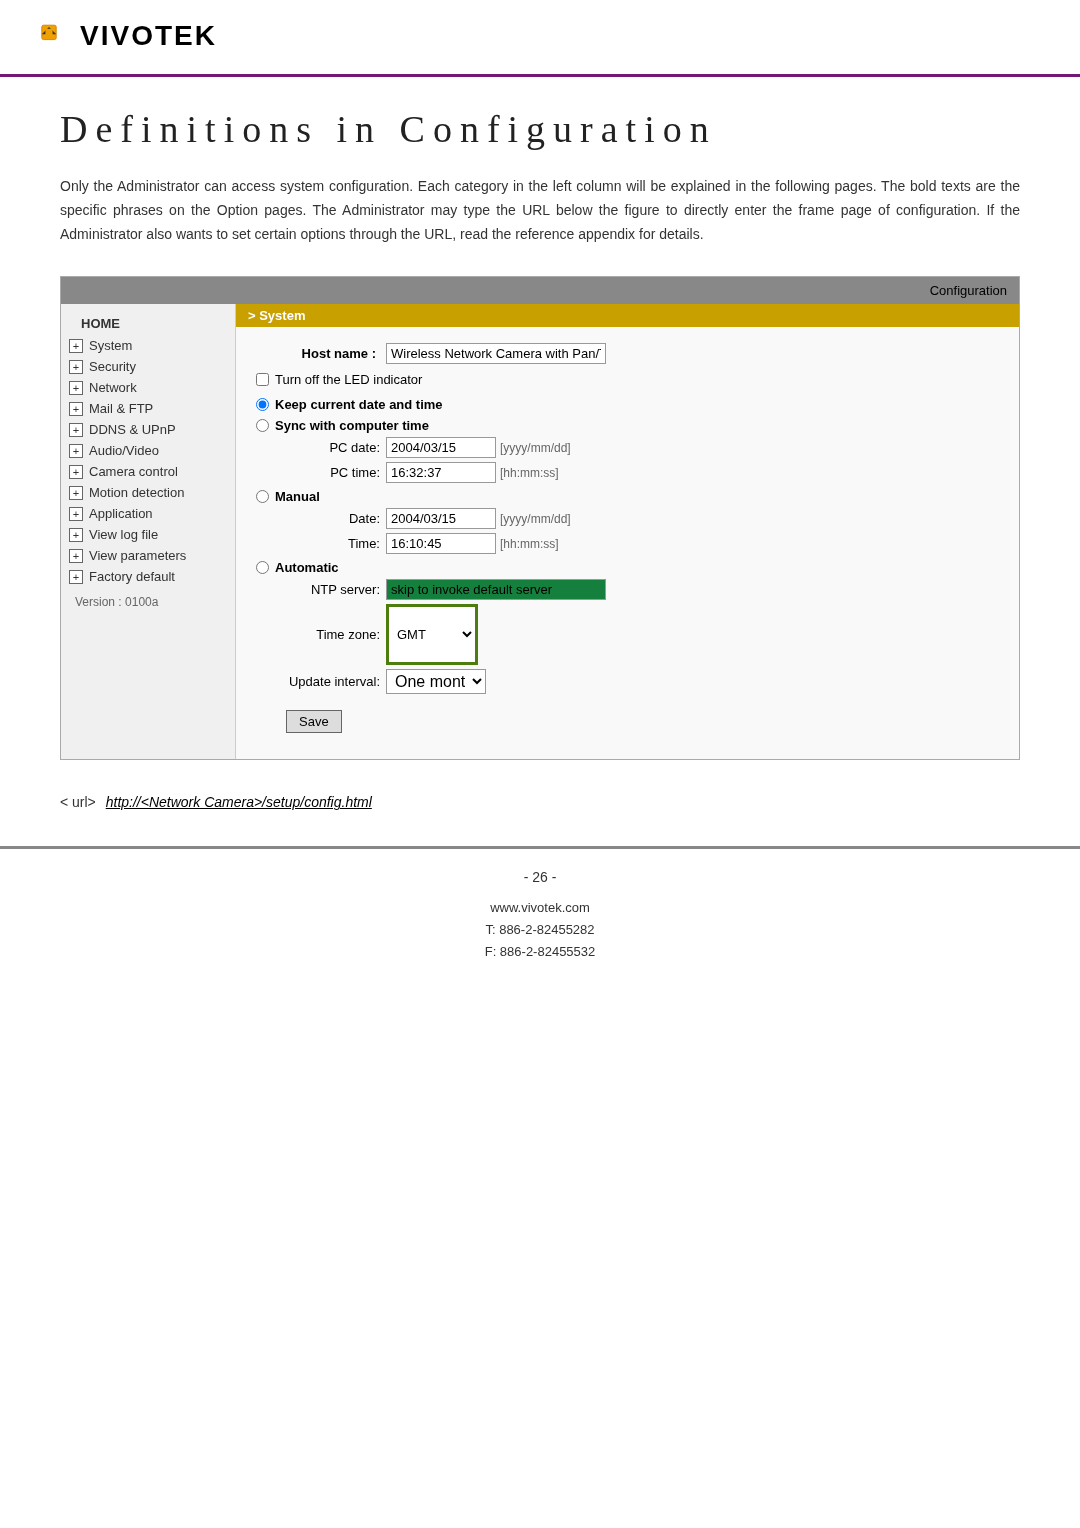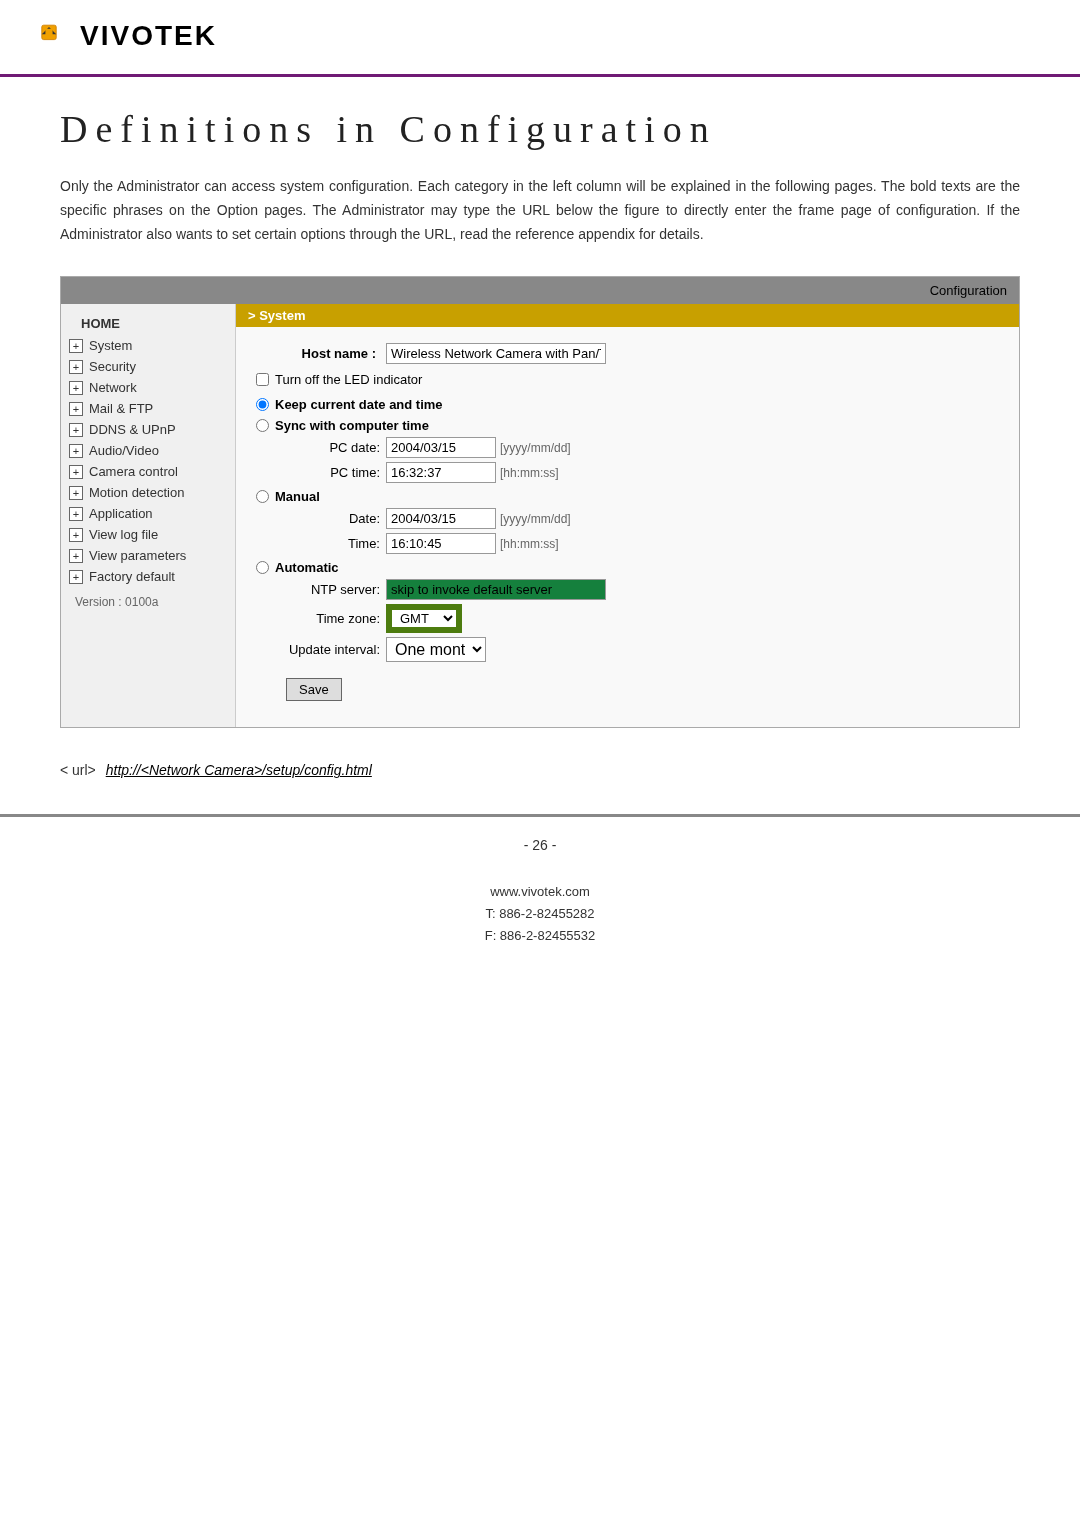--- a/index.html
+++ b/index.html
@@ -226,25 +226,25 @@
 
     .ntp-input {
       border: 1px solid #999;
       padding: 2px 4px;
       font-size: 13px;
       background: #15803d;
       width: 220px;
     }
 
     .timezone-select {
-      border: 6px solid #4d7c0f;
-      padding: 0 4px;
-      font-size: 13px;
-      background: #fff;
-      width: 76px;
+      border: 3px solid #4d7c0f;
+      padding: 19px 4px;
+      font-size: 13px;
+      background: #fff;
+      width: 92px;
     }
 
     .update-select {
       border: 1px solid #999;
       padding: 2px 4px;
       font-size: 16px;
       background: #fff;
       width: 100px;
     }
 
@@ -281,21 +281,21 @@
     
     .footer {
       border-top: 3px solid #888;
       padding: 20px 40px;
       text-align: center;
     }
 
     .footer-page {
       font-size: 14px;
       color: #333;
-      margin-bottom: 28px;
+      margin-bottom: 12px;
     }
 
     .footer-info {
       font-size: 13px;
       color: #333;
       line-height: 1.7;
     }
   </style>
 </head>
 <body>

